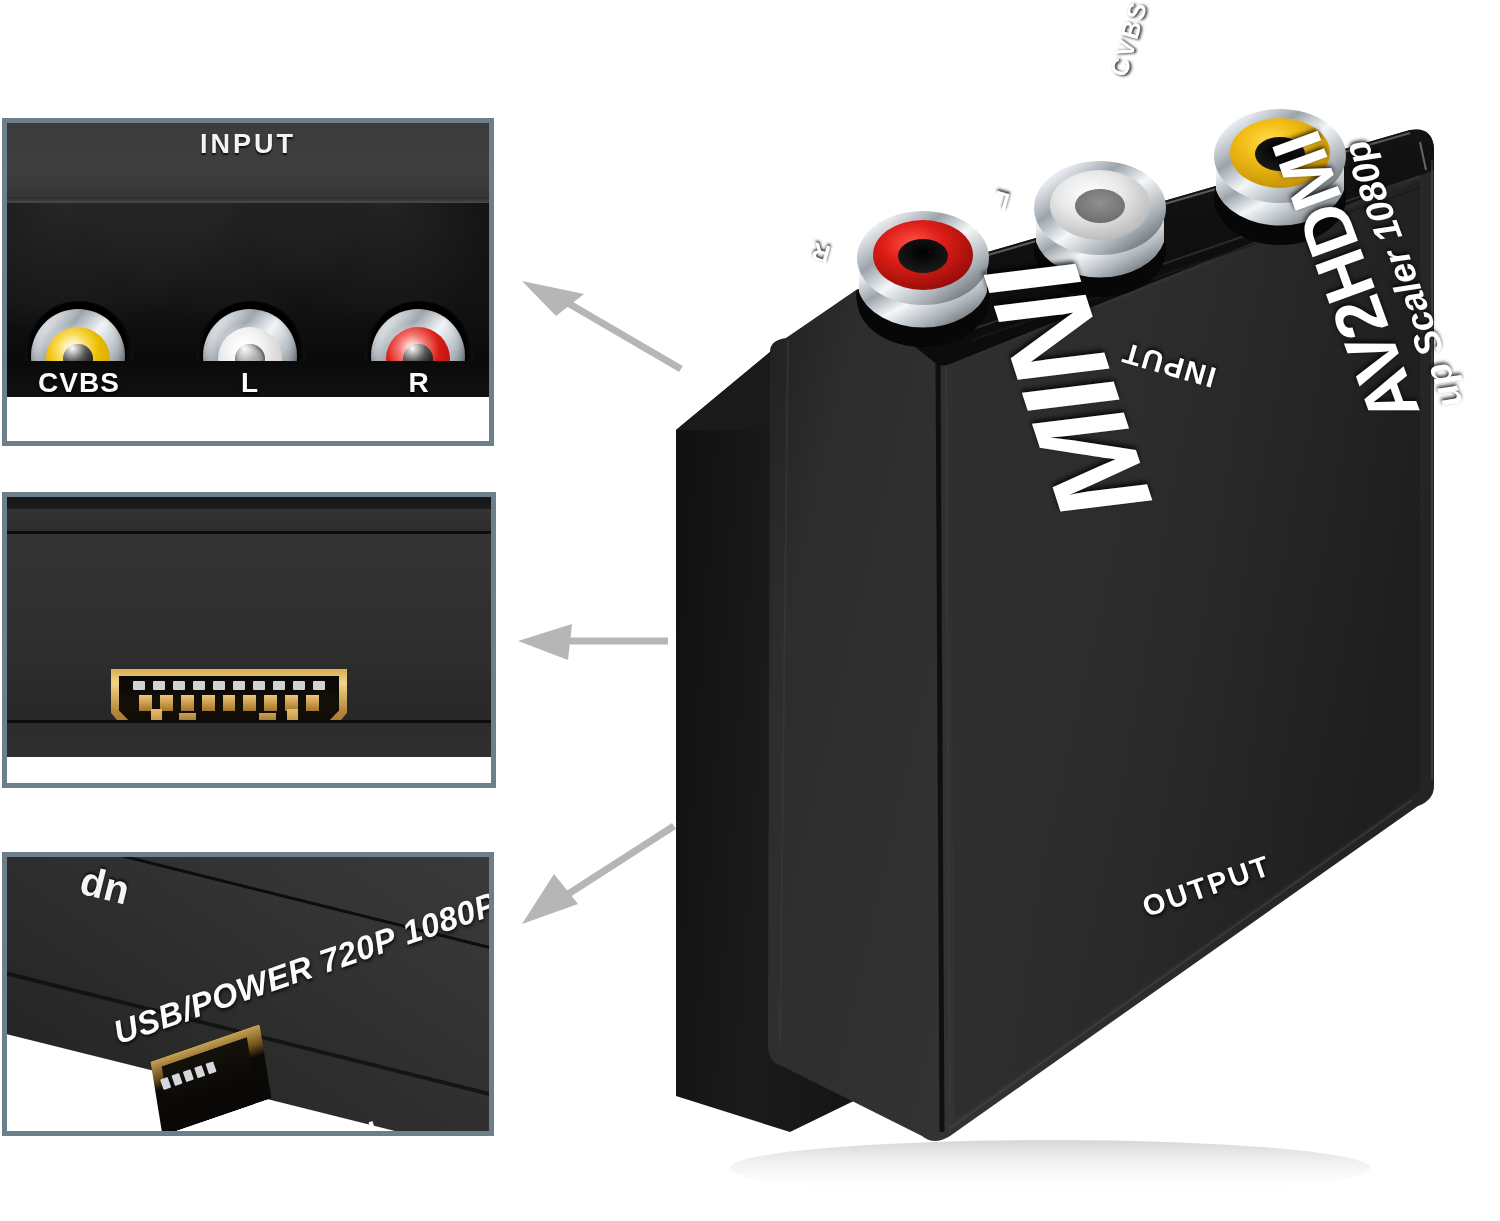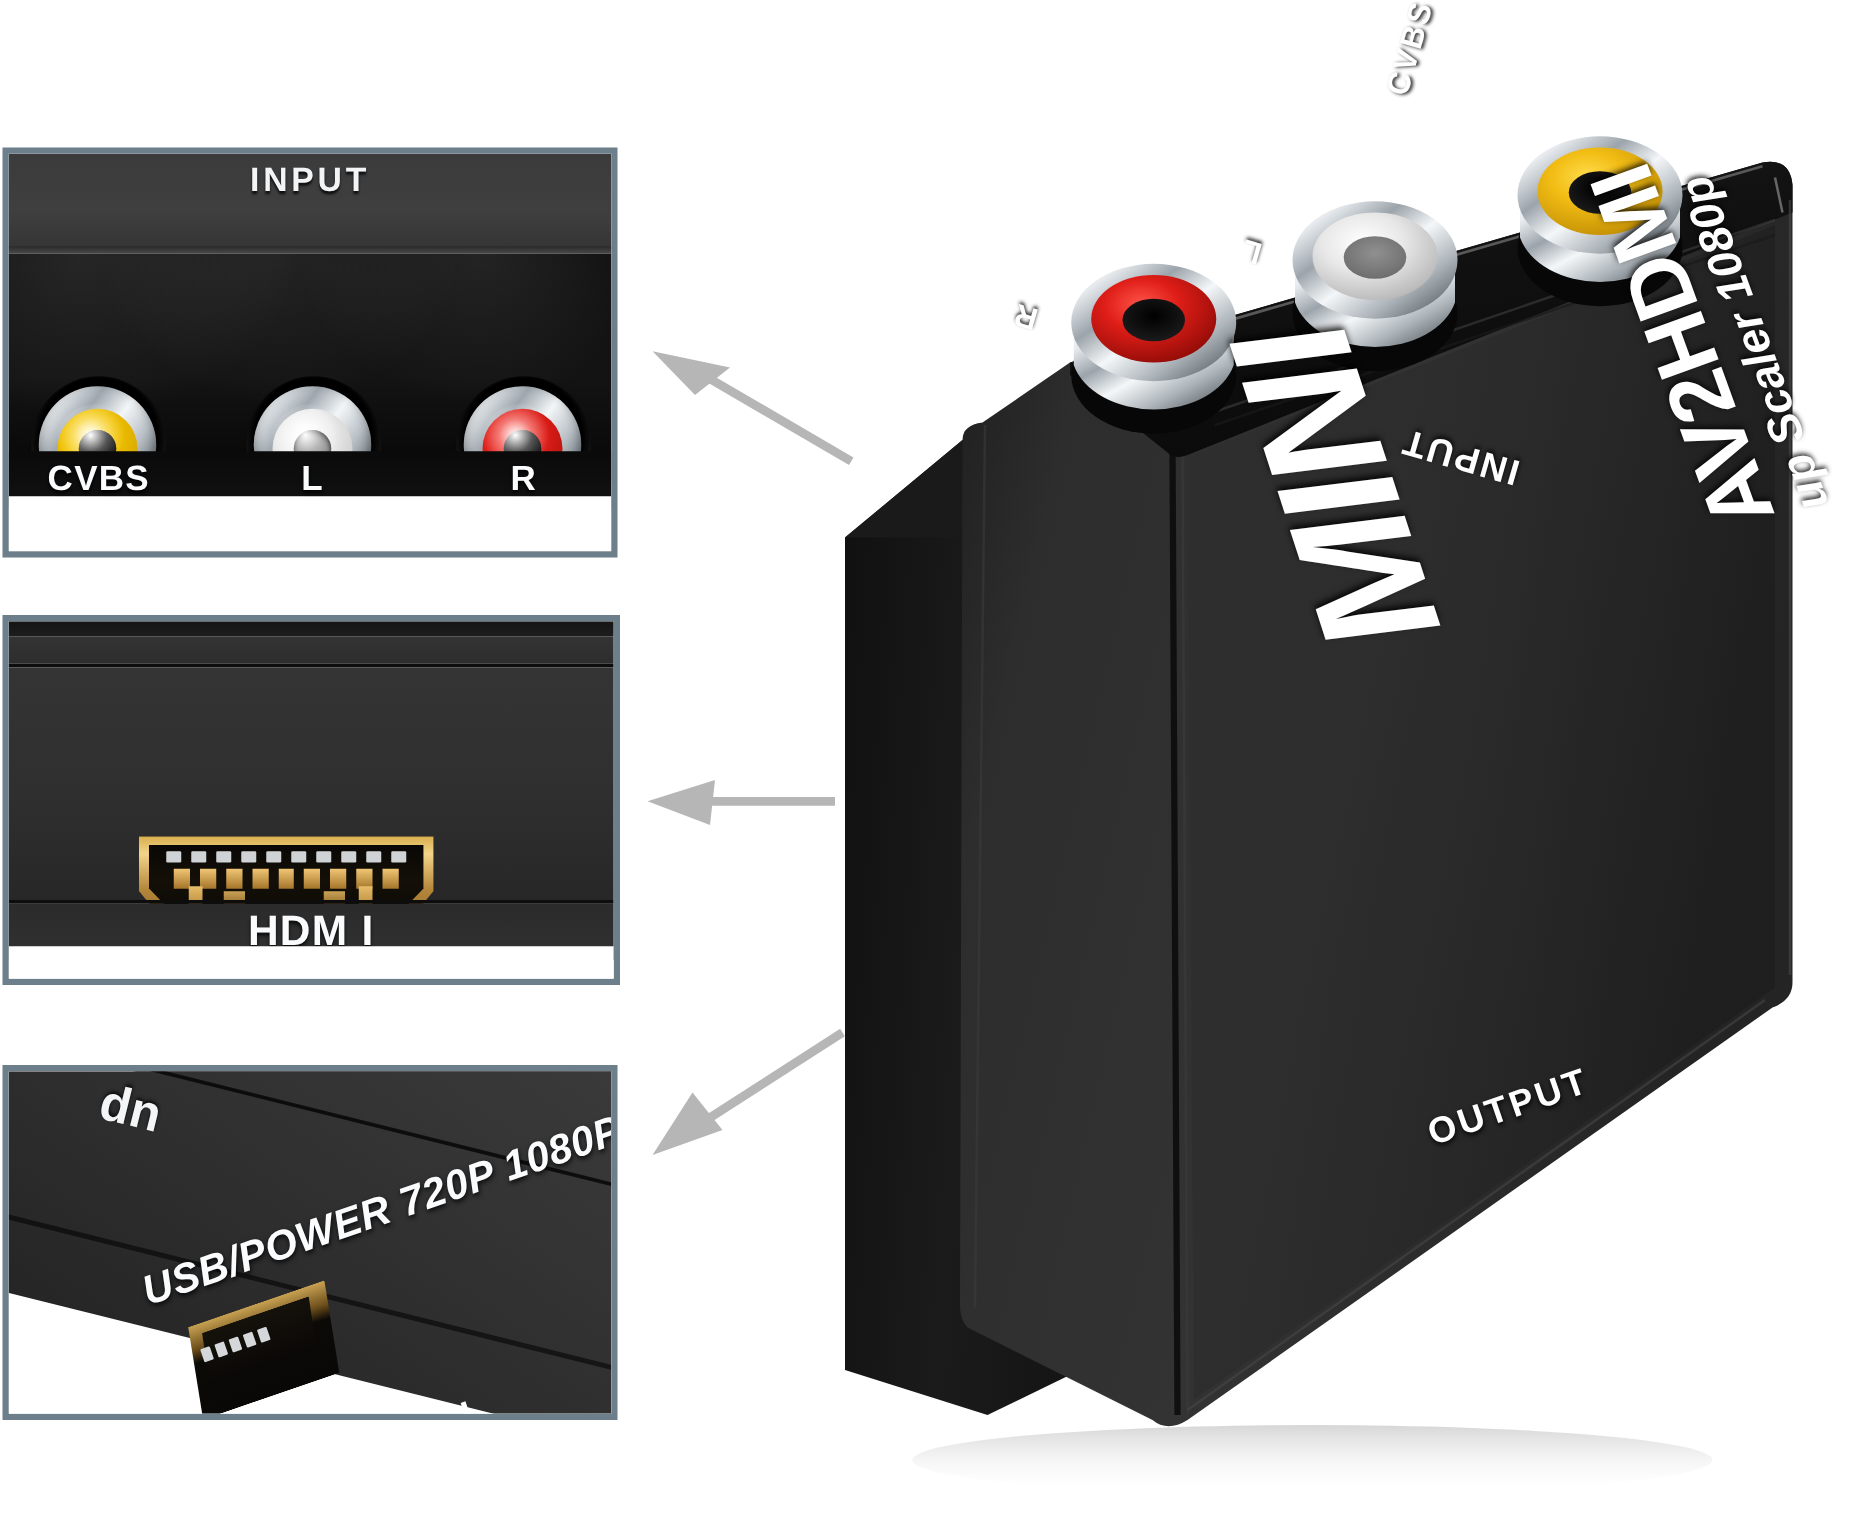--- a/index.html
+++ b/index.html
@@ -302,21 +302,20 @@
             <i></i>
             <i></i>
         </div>
         <div class="hdmi-post" style="left:40px"></div>
         <div class="hdmi-post" style="left:176px"></div>
         <div class="hdmi-pad" style="left:68px"></div>
         <div class="hdmi-pad" style="left:148px"></div>
       </div>
     </div>
     <div class="p2-labelstrip"></div>
-    <div class="p2-label">HDM I</div>
     <div class="p2-blank"></div>
   </div>
 
   <div class="panel" id="panel-usb">
     <div class="p3-bg">
       <div class="p3-topface"></div>
       <div class="p3-body"></div>
       <div class="p3-edge"></div>
       <div class="p3-lowedge"></div>
 

